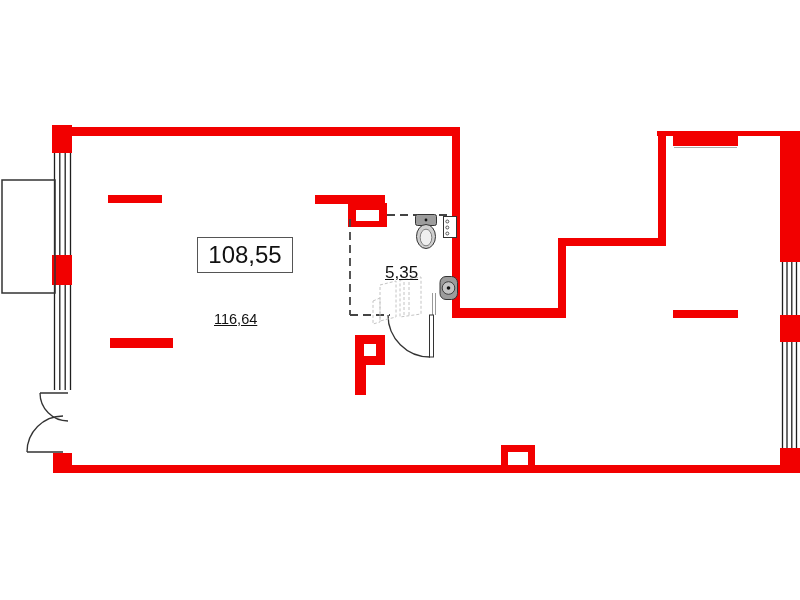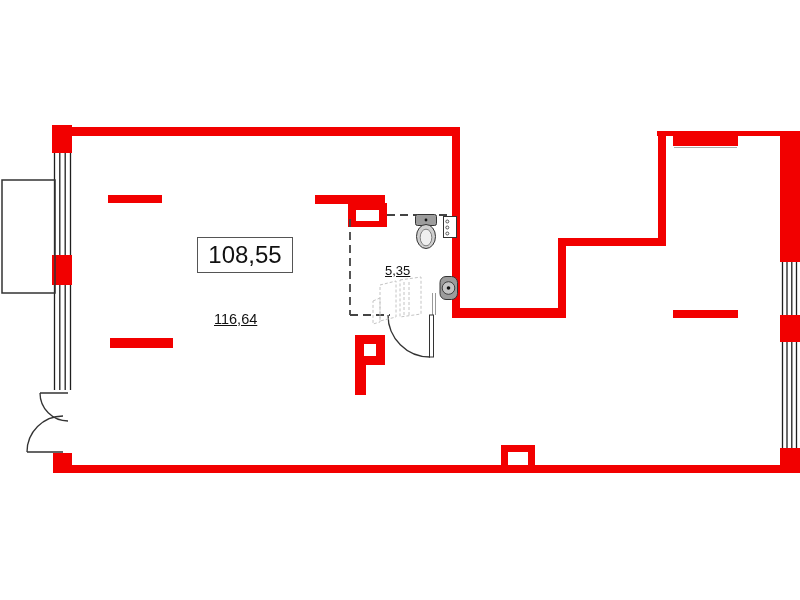--- a/index.html
+++ b/index.html
@@ -13,21 +13,21 @@
   .door{stroke:#333;stroke-width:1.3;fill:none;}
   .dashed{stroke:#444;stroke-width:1.8;fill:none;stroke-dasharray:8 5;}
   .sketch{stroke:#c4c4c4;stroke-width:1;fill:none;stroke-dasharray:3 2;}
   .jamb{stroke:#999;stroke-width:1;fill:none;}
   .sill{stroke:#aaa;stroke-width:1;fill:none;}
   .label-box{position:absolute;left:197px;top:237px;width:94px;height:34px;
      border:1.5px solid #555;background:#fff;display:flex;align-items:center;
      justify-content:center;font-size:24px;color:#111;}
   .area-label{position:absolute;color:#111;text-decoration:underline;white-space:nowrap;}
   .area-main{left:214px;top:311px;font-size:14.5px;}
-  .area-bath{left:385px;top:263px;font-size:13px;text-decoration:underline;}
+  .area-bath{left:385px;top:263px;font-size:17px;text-decoration:underline;}
 </style>
 </head>
 <body>
 
 <div class="stage">
   <svg width="800" height="600" viewBox="0 0 800 600">
 
     <rect class="wall" x="52" y="127" width="408" height="9"></rect>
     <rect class="wall" x="52" y="125" width="20" height="28"></rect>
     <rect class="wall" x="52" y="255" width="20" height="30"></rect>

